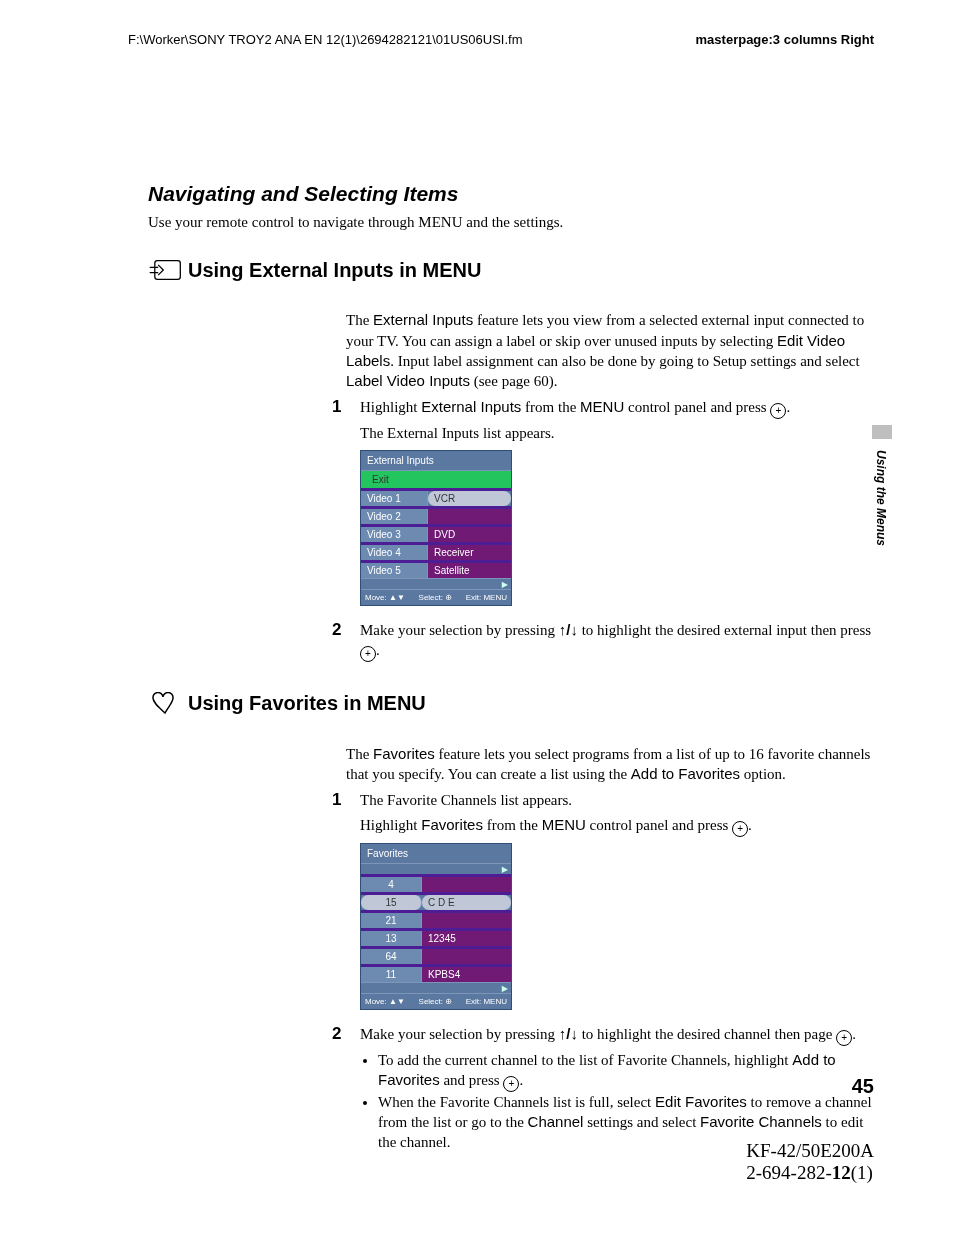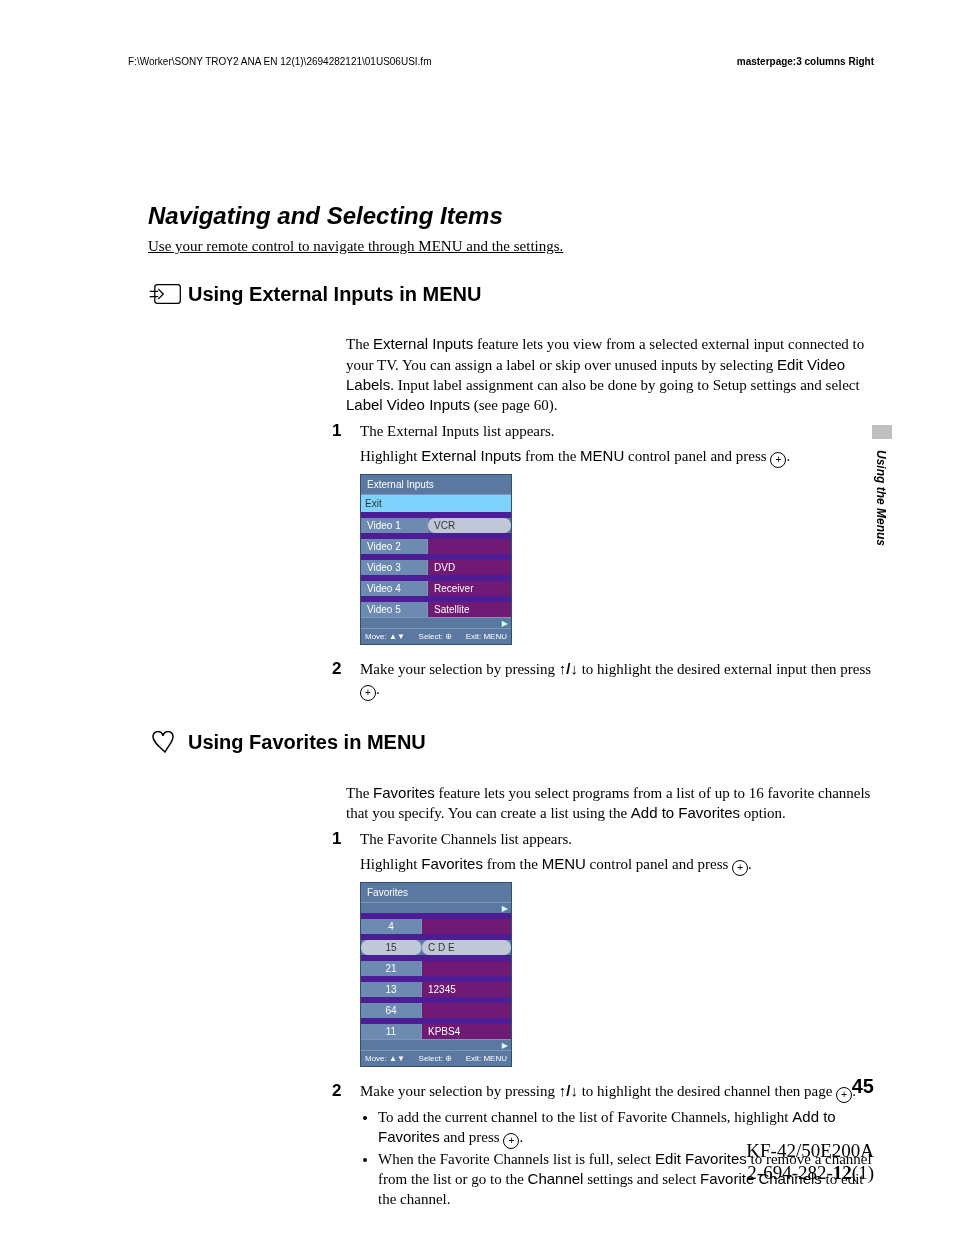--- a/index.html
+++ b/index.html
@@ -10,53 +10,53 @@
     color: #000;
     background: #fff;
     width: 954px;
     height: 1235px;
     position: relative;
     box-sizing: border-box;
   }
   .header {
     display: flex;
     justify-content: space-between;
-    padding: 56px 80px 0 128px;
-    font-family: Arial, Helvetica, sans-serif;
-    font-size: 10px;
+    padding: 32px 80px 0 128px;
+    font-family: Arial, Helvetica, sans-serif;
+    font-size: 13px;
   }
   .header .right { font-weight: bold; }
   .content {
     padding: 30px 80px 0 148px;
   }
   h2.section {
     font-family: Arial, Helvetica, sans-serif;
     font-style: italic;
     font-weight: bold;
-    font-size: 24px;
+    font-size: 21px;
     margin: 105px 0 6px 0;
     color: #000;
   }
   h2.sub {
     font-family: Arial, Helvetica, sans-serif;
     font-weight: bold;
     font-size: 20px;
     margin: 26px 0 8px 0;
     display: flex;
     align-items: center;
   }
   h2.sub .icon {
     flex: 0 0 34px;
     margin-right: 6px;
     display: inline-flex;
     align-items: center;
     justify-content: center;
   }
   p, li { font-size: 15px; line-height: 1.35; }
-  p.intro { margin: 4px 0 0 0; text-decoration: underline; }
+  p.intro { margin: 4px 0 0 0; }
   .indent { margin-left: 198px; margin-top: 28px; }
   .indent p { margin: 4px 0; }
   .step {
     display: flex;
     margin-top: 6px;
   }
   .step-num {
     font-family: Arial, Helvetica, sans-serif;
     font-weight: bold;
     font-size: 17px;
@@ -74,21 +74,21 @@
     font-size: 10px;
     border: 1px solid #2f4e78;
     margin: 6px 0 8px 0;
   }
   .panel .title {
     padding: 4px 6px;
     font-size: 10px;
   }
   .panel .row {
     display: flex;
-    border-top: 6px solid #4c1d95;
+    border-top: 3px solid #4c1d95;
     height: 15px;
     line-height: 15px;
   }
   .panel .cell-l {
     width: 60px;
     padding-left: 6px;
     border-right: 1px solid #7c95b8;
     background: #6d8ab0;
     text-align: left;
   }
@@ -97,23 +97,23 @@
     padding-left: 6px;
     background: #701a75;
   }
   .panel .cell-c {
     width: 60px;
     text-align: center;
     border-right: 1px solid #7c95b8;
     background: #6d8ab0;
   }
   .panel .exit-row {
-    background: #7dd3fc;
+    background: #22c55e;
     color: #333;
-    padding: 3px 4px;
+    padding: 3px 11px;
     font-size: 10px;
     border-top: 1px solid #7c95b8;
   }
   .panel .hl {
     background: #c0c8d8 !important;
     color: #333;
     border-radius: 7px;
   }
   .panel .footer {
     border-top: 1px solid #7c95b8;
@@ -165,21 +165,21 @@
     right: 80px;
     top: 1075px;
     font-family: Arial, Helvetica, sans-serif;
     font-weight: bold;
     font-size: 20px;
   }
   .footer-block {
     position: absolute;
     right: 80px;
     top: 1140px;
-    text-align: right;
+    text-align: left;
     font-family: "Times New Roman", serif;
     font-size: 19px;
   }
   .footer-block .b { font-weight: bold; }
   svg.icon-svg { width: 34px; height: 24px; }
 </style>
 </head>
 <body>
 
 <div class="header">
@@ -206,24 +206,24 @@
   </h2>
 
   <div class="indent">
     <p>
       <span>The </span><span class="sans">External Inputs</span><span> feature lets you view from a selected external input connected to your TV. You can assign a label or skip over unused inputs by selecting </span><span class="sans">Edit Video Labels</span><span>. Input label assignment can also be done by going to Setup settings and select </span><span class="sans">Label Video Inputs</span><span> (see page 60).</span>
     </p>
 
     <div class="step" style="margin-left:-14px;">
       <div class="step-num">1</div>
       <div class="step-body">
-        <p>The External Inputs list appears.</p>
         <p>
           <span>Highlight </span><span class="sans">External Inputs</span><span> from the </span><span class="sans">MENU</span><span> control panel and press </span><span class="circle-plus">+</span><span>.</span>
         </p>
+        <p>The External Inputs list appears.</p>
 
         <div class="panel">
           <div class="title">External Inputs</div>
           <div class="exit-row">Exit</div>
           <div class="row">
               <div class="cell-l">Video  1</div>
               <div class="cell-r hl">VCR</div>
             </div>
           <div class="row">
               <div class="cell-l">Video  2</div>

